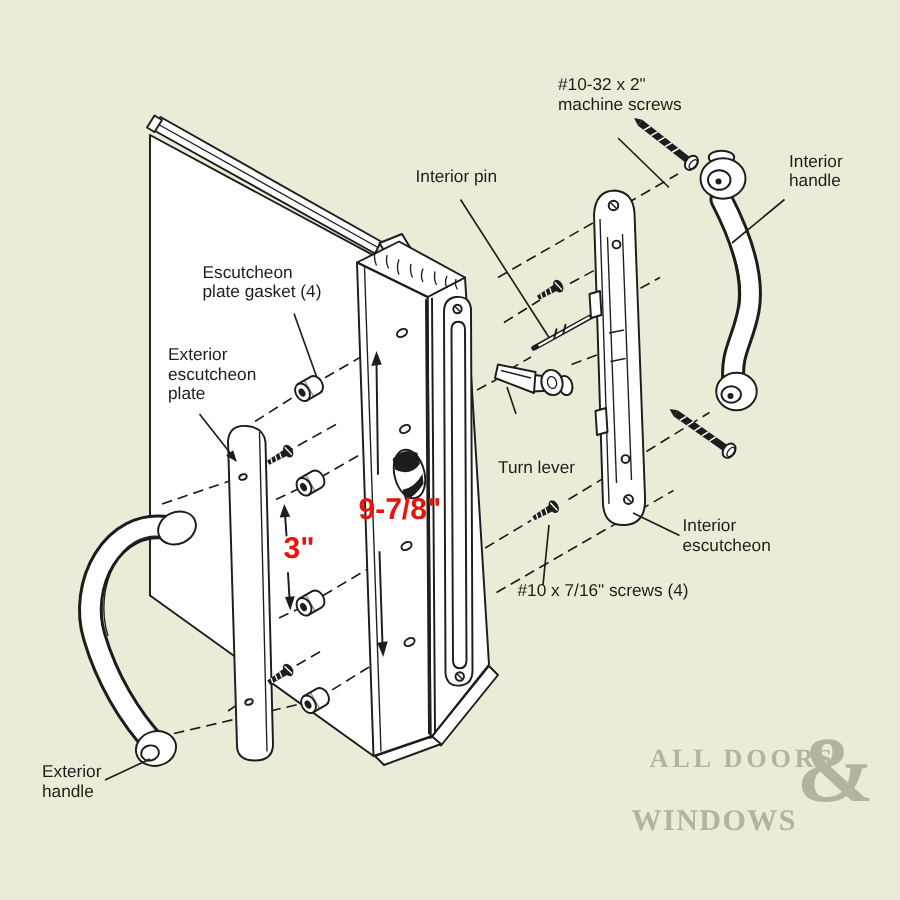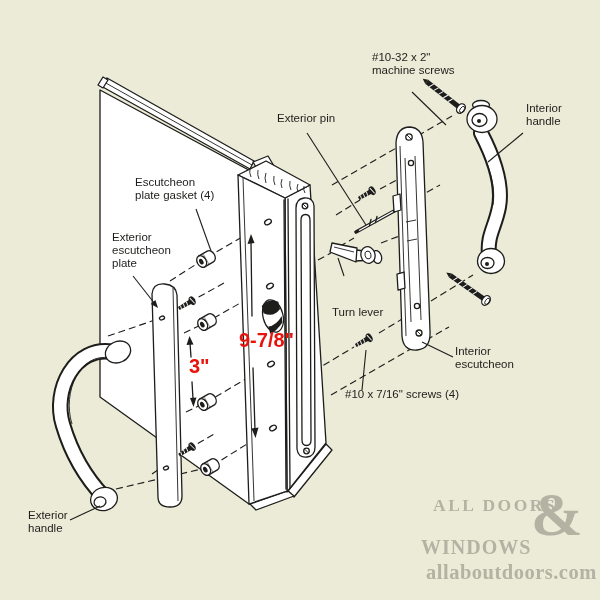--- a/index.html
+++ b/index.html
@@ -262,36 +262,35 @@
       <line class="ldr" x1="412" y1="92" x2="446" y2="125"></line>
       <line class="ldr" x1="523" y1="133" x2="488" y2="162"></line>
       <line class="ldr" x1="344" y1="276" x2="338" y2="258"></line>
       <line class="ldr" x1="453" y1="357" x2="422" y2="342"></line>
       <line class="ldr" x1="362" y1="390" x2="366" y2="350"></line>
     </g>
   </svg>
 
   <div class="label" style="left:372px;top:51px;">#10-32 x 2"
 machine screws</div>
-  <div class="label" style="left:277px;top:112px;">Exterior pin</div>
+  <div class="label" style="left:277px;top:112px;">Interior pin</div>
   <div class="label" style="left:526px;top:102px;">Interior
 handle</div>
   <div class="label" style="left:135px;top:176px;">Escutcheon
 plate gasket (4)</div>
   <div class="label" style="left:112px;top:231px;">Exterior
 escutcheon
 plate</div>
   <div class="label" style="left:332px;top:274px;margin-top:32px;">Turn lever</div>
   <div class="label" style="left:455px;top:345px;">Interior
 escutcheon</div>
   <div class="label" style="left:345px;top:388px;">#10 x 7/16" screws (4)</div>
   <div class="label" style="left:28px;top:509px;">Exterior
 handle</div>
 
   <div class="dim" style="left:239px;top:330px;">9-7/8"</div>
   <div class="dim" style="left:189px;top:356px;">3"</div>
 
   <div class="wm wm-allabout">ALL DOORS</div>
   <div class="wm wm-amp">&amp;</div>
   <div class="wm wm-windows">WINDOWS</div>
-  <div class="wm wm-site">allaboutdoors.com</div>
 
 </div>
 
 </body></html>

